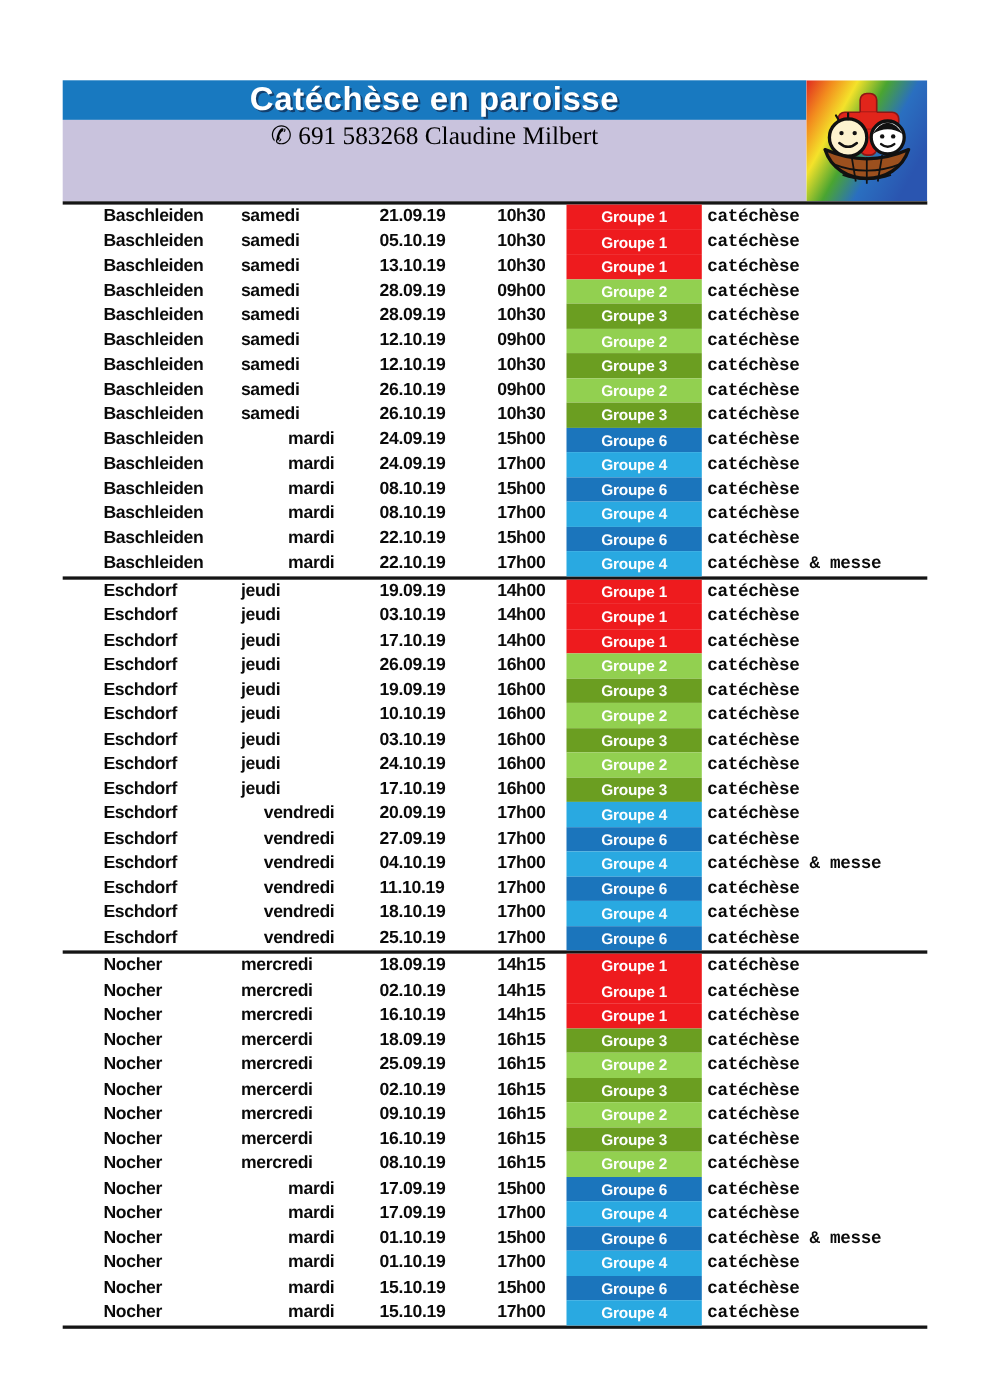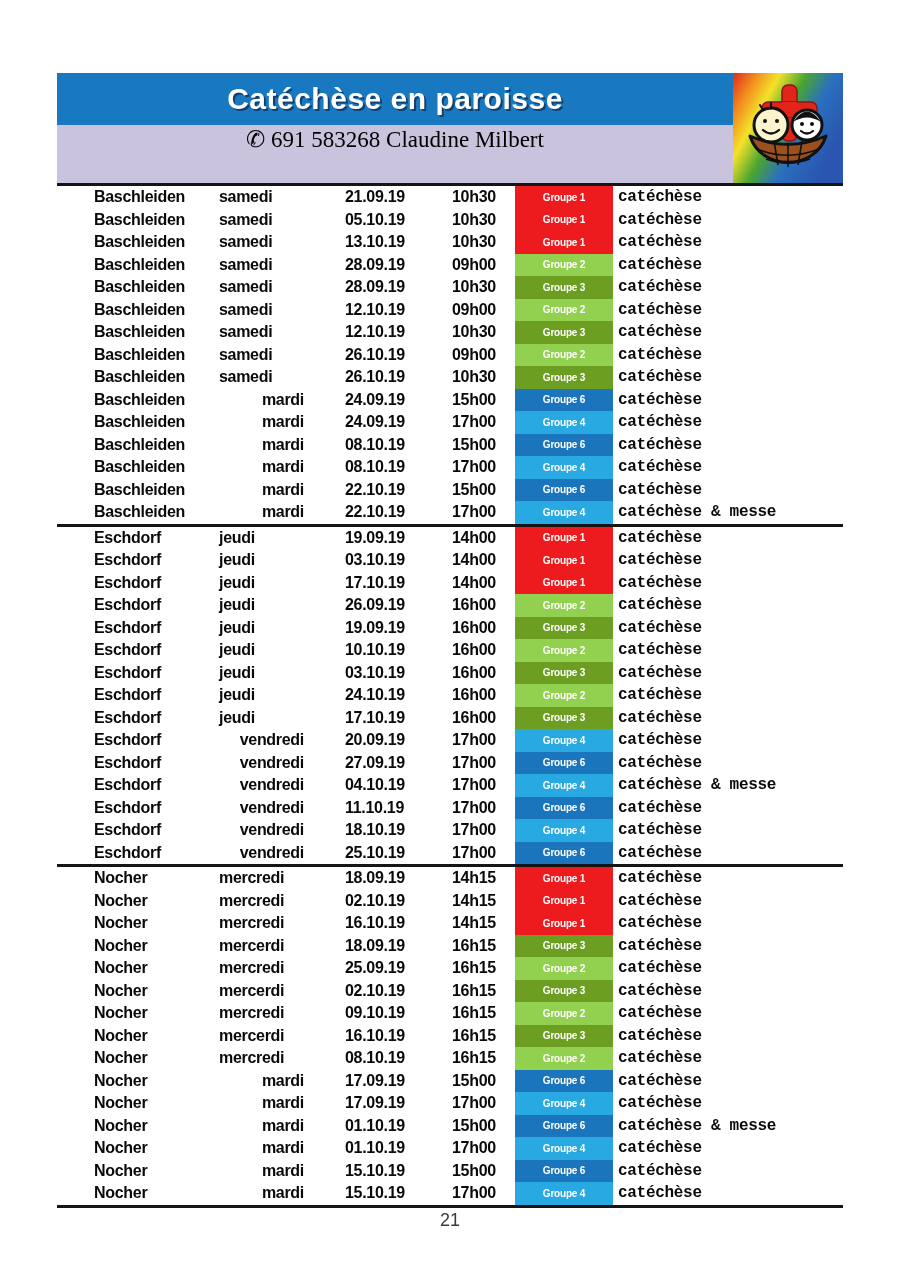--- a/index.html
+++ b/index.html
@@ -12,21 +12,21 @@
     position:absolute; top:39px; right:57px;
     font-size:13.5px; color:#1c1c1c; letter-spacing:0px;
   }
   
   .banner {
     position:absolute; top:73px; left:57px; width:786px; height:110px;
     display:flex;
   }
   .banner-text { flex:1; display:flex; flex-direction:column; min-width:0; }
   .banner-title-bar {
-    height:52px; background:var(--banner-blue,#1879c0);
+    height:36px; background:var(--banner-blue,#1879c0);
     display:flex; align-items:center; justify-content:center;
   }
   .banner-title {
     color:#fff; font-weight:bold; font-size:30px; letter-spacing:0.5px;
     text-shadow:2px 2px 0 #12406f;
   }
   .banner-sub {
     flex:1; background:var(--banner-lavender,#c9c3dd);
     font-family:"Liberation Serif", serif; font-size:23px; color:#000;
     text-align:center; line-height:1.2; padding-top:1px;
@@ -42,23 +42,23 @@
   .row {
     height:22.5px; display:flex; align-items:center;
     font-weight:bold; font-size:16px; letter-spacing:-0.3px; color:#0a0a0a;
   }
   .c-loc  { width:128px; padding-left:3px;margin-left:34px; }
   .c-day  { width:126px; }
   .c-day.align-right { text-align:right; padding-right:41px; }
   .c-date { width:107px; }
   .c-time { width:63px; }
   .c-group {
-    width:98px; align-self:stretch;
+    width:123px; align-self:stretch;
     display:flex; align-items:center; justify-content:center;
-    color:#fff; font-size:10px; letter-spacing:-0.2px;
+    color:#fff; font-size:14px; letter-spacing:-0.2px;
   }
   .c-act  { flex:1; padding-left:5px;font-family:Liberation Mono, monospace; }
   .divider { height:3px; background:#151515; }
 
   .page-number {
     position:absolute; top:1210px; left:0; width:900px;
     text-align:center; font-size:18px; color:#3a3a3a;
   }
 </style>
 </head>
@@ -475,15 +475,14 @@
         <span class="c-loc">Nocher</span>
         <span class="c-day align-right">mardi</span>
         <span class="c-date">15.10.19</span>
         <span class="c-time">17h00</span>
         <span class="c-group" style="background: rgb(41, 169, 225);">Groupe 4</span>
         <span class="c-act">catéchèse</span>
       </div>
       <div class="divider"></div>
     </div>
 
-  <div class="page-number">21</div>
 
 </div>
 
 </body></html>

